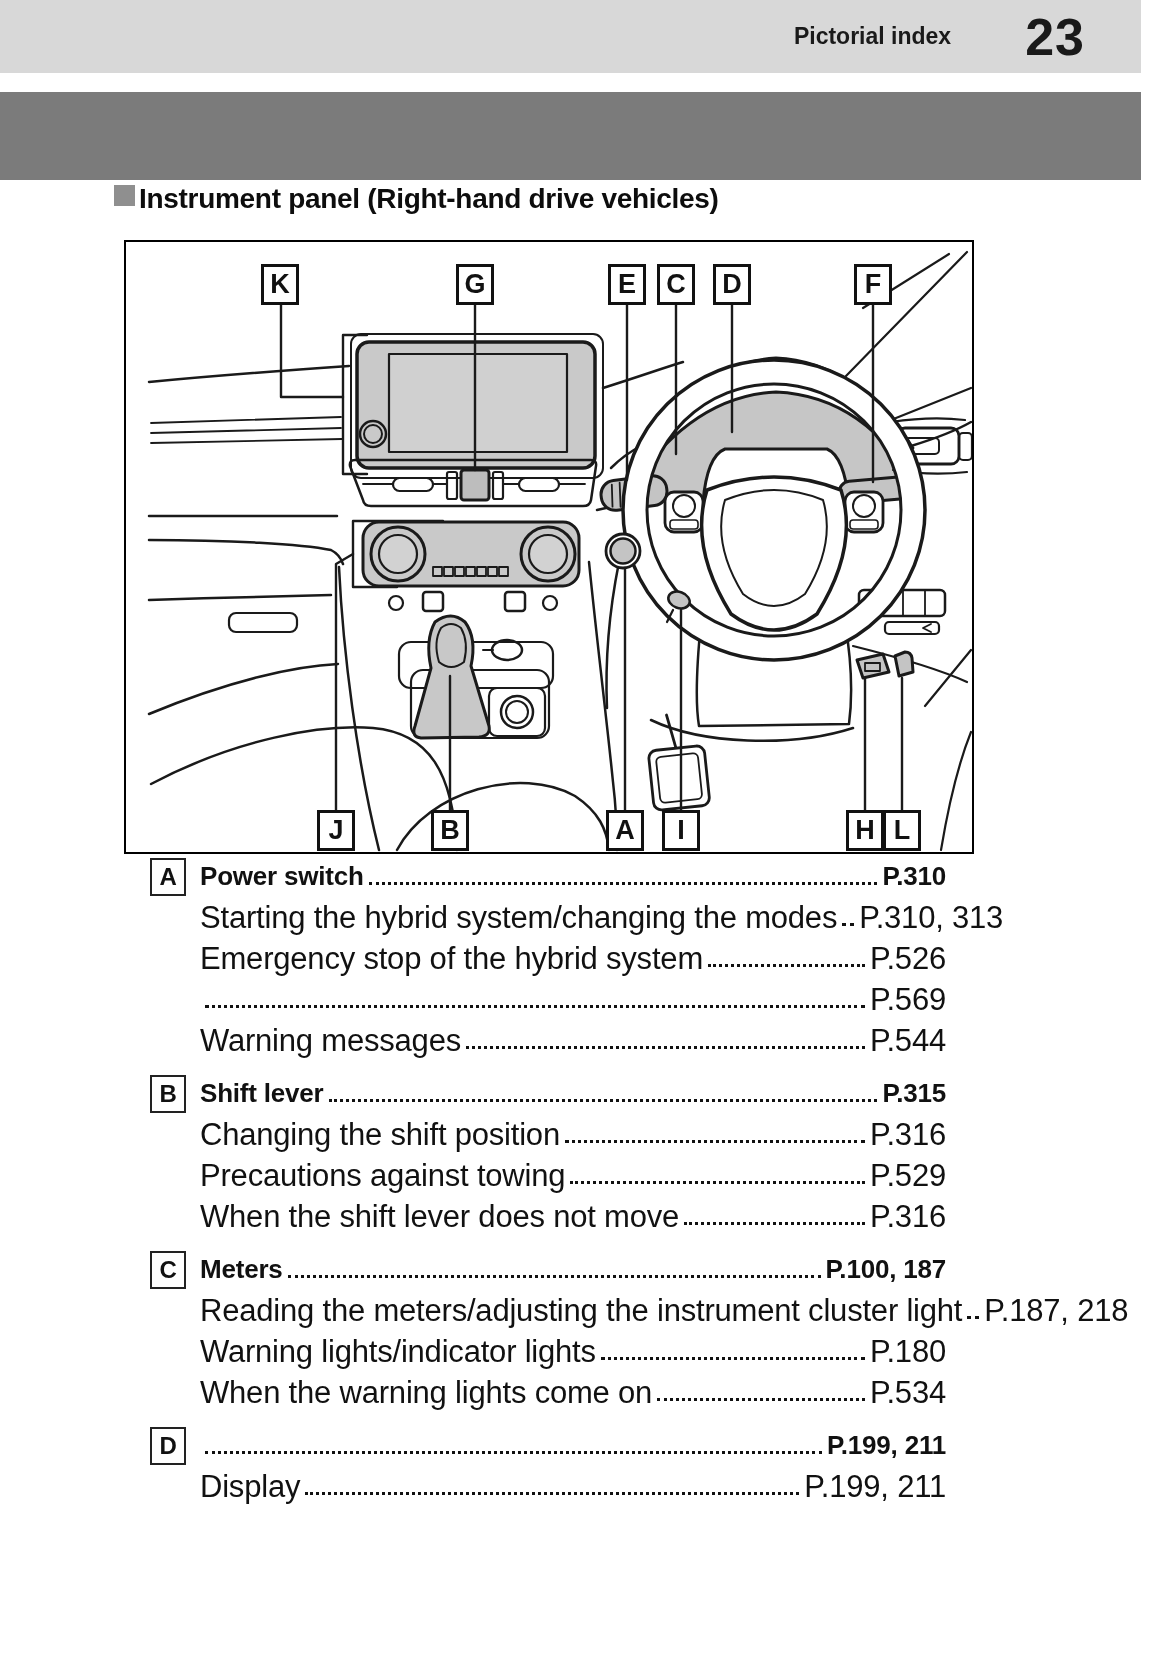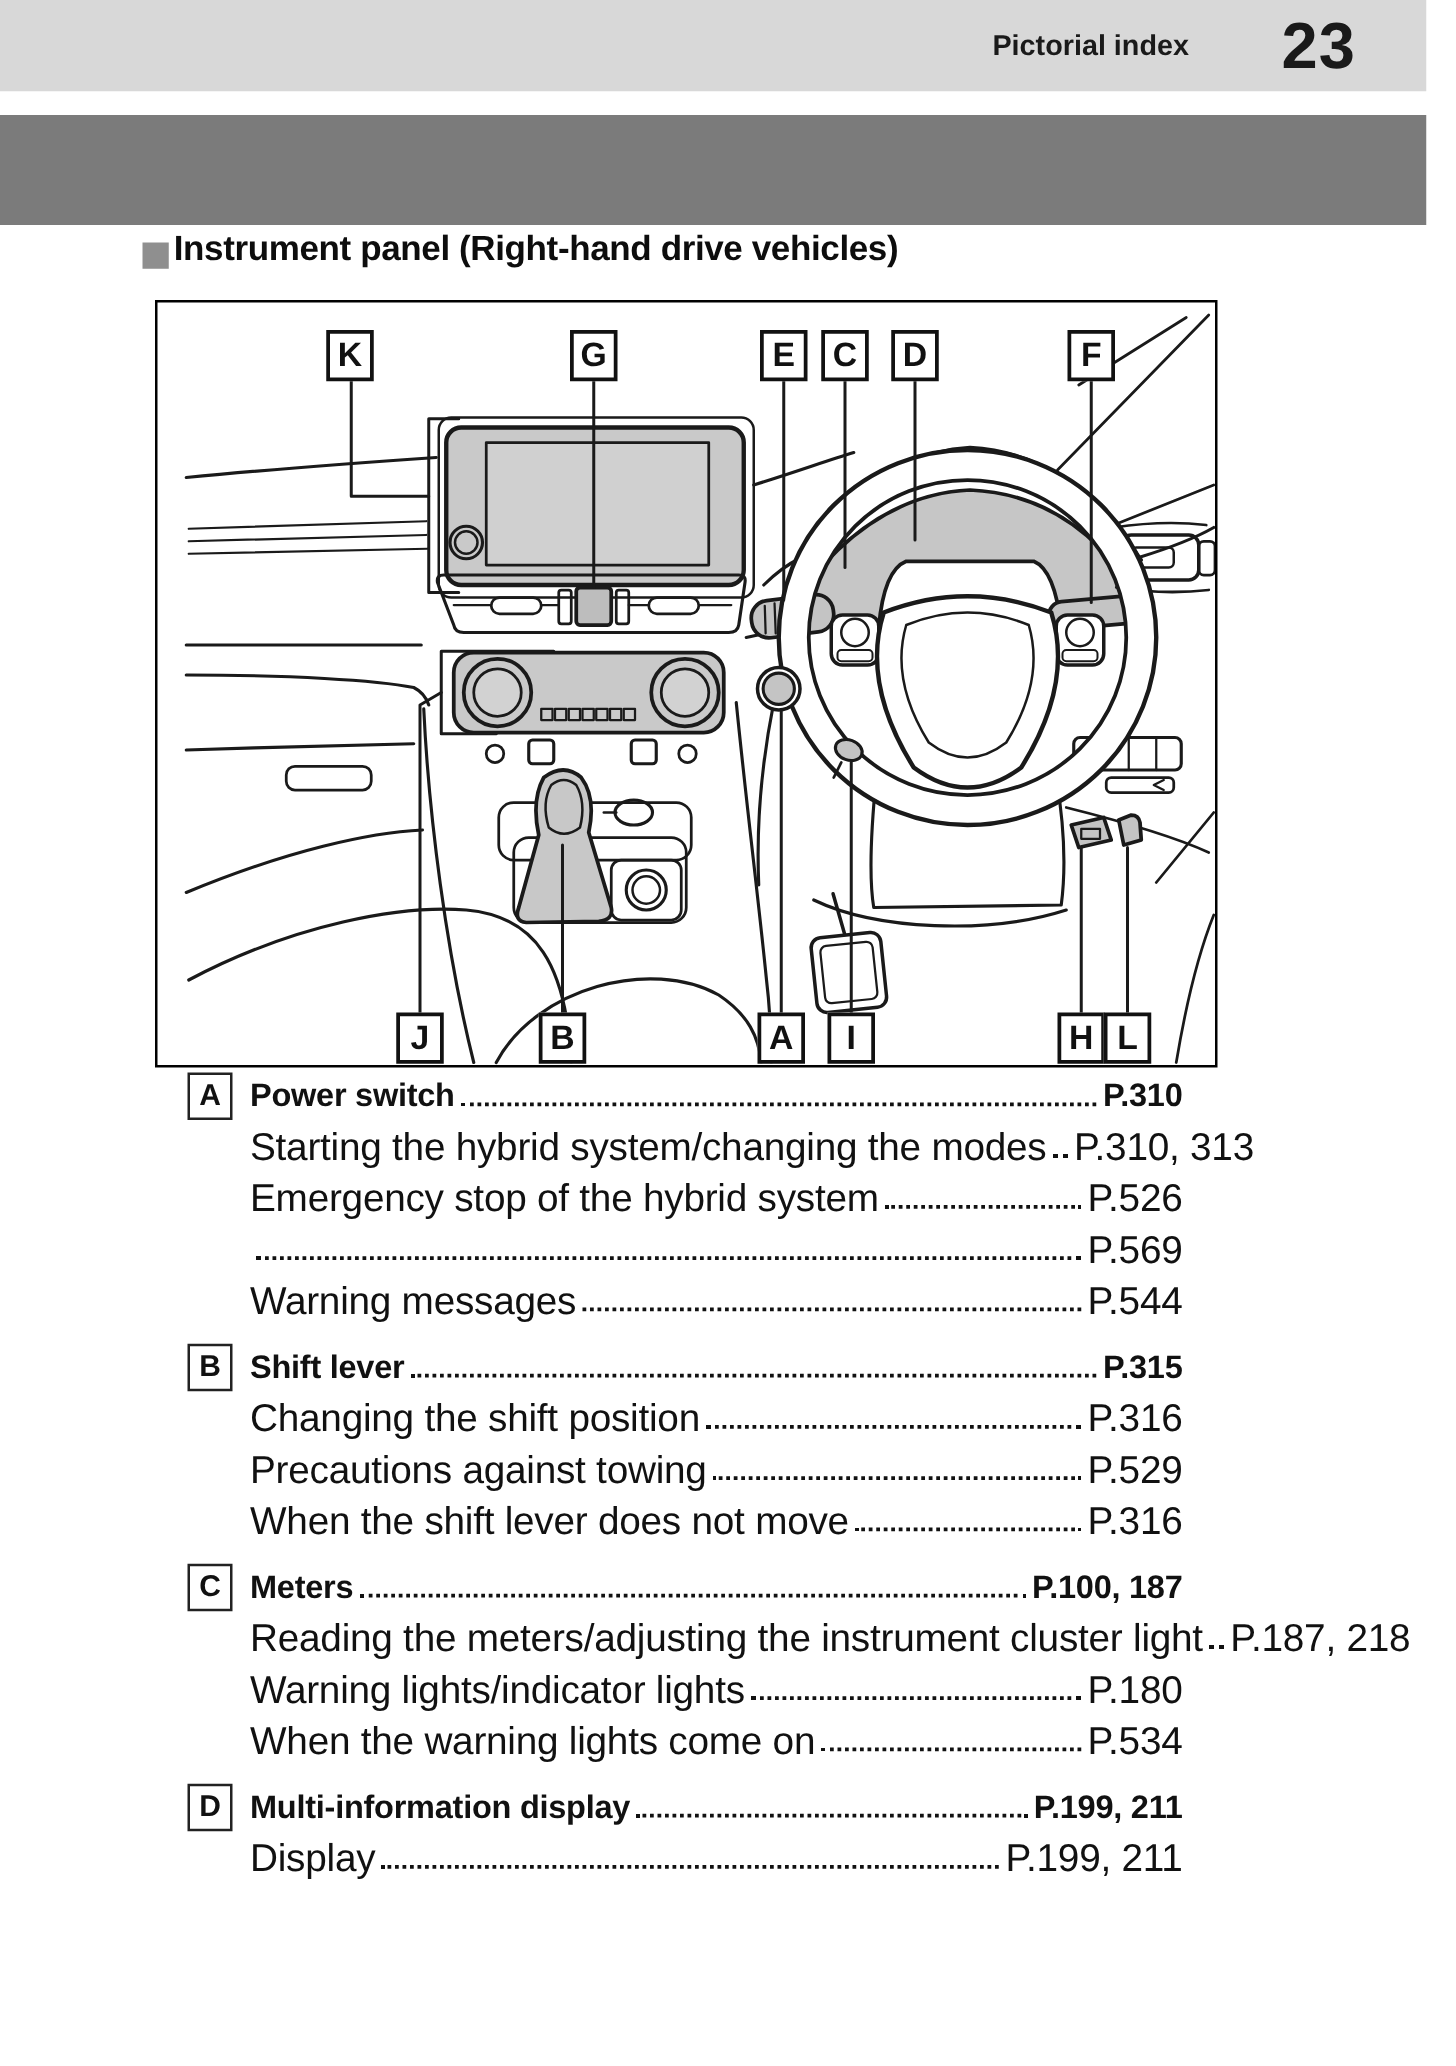--- a/index.html
+++ b/index.html
@@ -7,21 +7,21 @@
         font-family:"Liberation Sans","DejaVu Sans",sans-serif;color:#111;}
 
   
   .topbar{position:absolute;left:0;top:0;width:1165px;height:73px;background:#d8d8d8;
           display:flex;align-items:center;justify-content:flex-end;}
   .hlabel{font-weight:bold;font-size:23px;color:#1a1a1a;}
   .hnum{font-weight:bold;font-size:52px;color:#1a1a1a;margin-left:74px;margin-right:80px;letter-spacing:1px;}
   .banner{position:absolute;left:0;top:92px;width:1165px;height:88px;background:#7b7b7b;}
 
   
-  .titlerow{position:absolute;left:114px;top:183px;display:flex;align-items:flex-end;}
+  .titlerow{position:absolute;left:114px;top:183px;display:flex;align-items:flex-start;}
   .bullet{width:21px;height:21px;background:#8f8f8f;margin-right:4px;margin-top:2px;}
   .ptitle{font-weight:bold;font-size:28px;color:#0d0d0d;letter-spacing:-0.3px;}
 
   
   .figure{position:absolute;left:124px;top:240px;width:846px;height:610px;border:2px solid #000;background:#fff;}
   .figure svg{position:absolute;left:0;top:0;}
   .dlabel{position:absolute;width:32px;height:35px;border:3px solid #111;background:#fff;
           display:flex;align-items:center;justify-content:center;
           font-size:27px;font-weight:bold;color:#111;line-height:1;}
 
@@ -300,21 +300,20 @@
       <div class="row sub">
         <span class="slabel">When the warning lights come on</span>
         <span class="dots"></span>
         <span class="pref">P.534</span>
       </div>
     </div>
 
     <div class="sec">
       <div class="row main">
         <span class="lbox">D</span>
-        <span class="stitle">Multi-information display</span>
         <span class="dots"></span>
         <span class="pref">P.199, 211</span>
       </div>
       <div class="row sub">
         <span class="slabel">Display</span>
         <span class="dots"></span>
         <span class="pref">P.199, 211</span>
       </div>
     </div>
 

